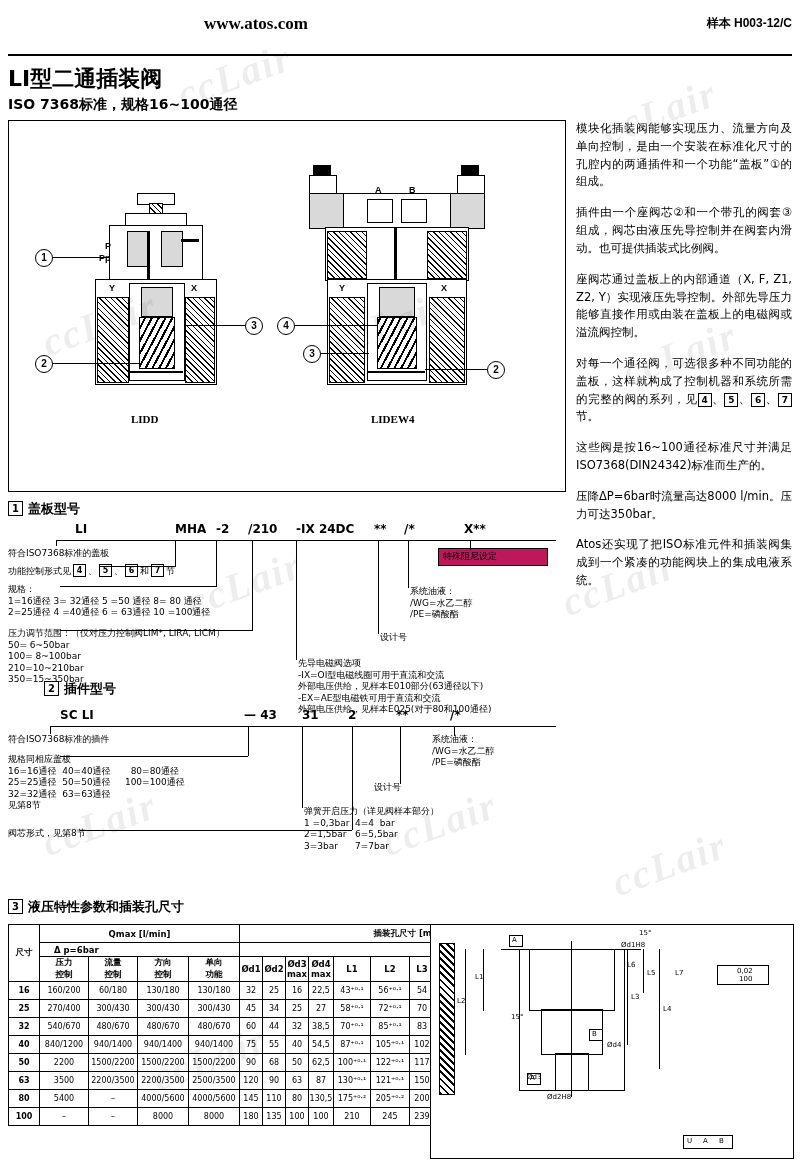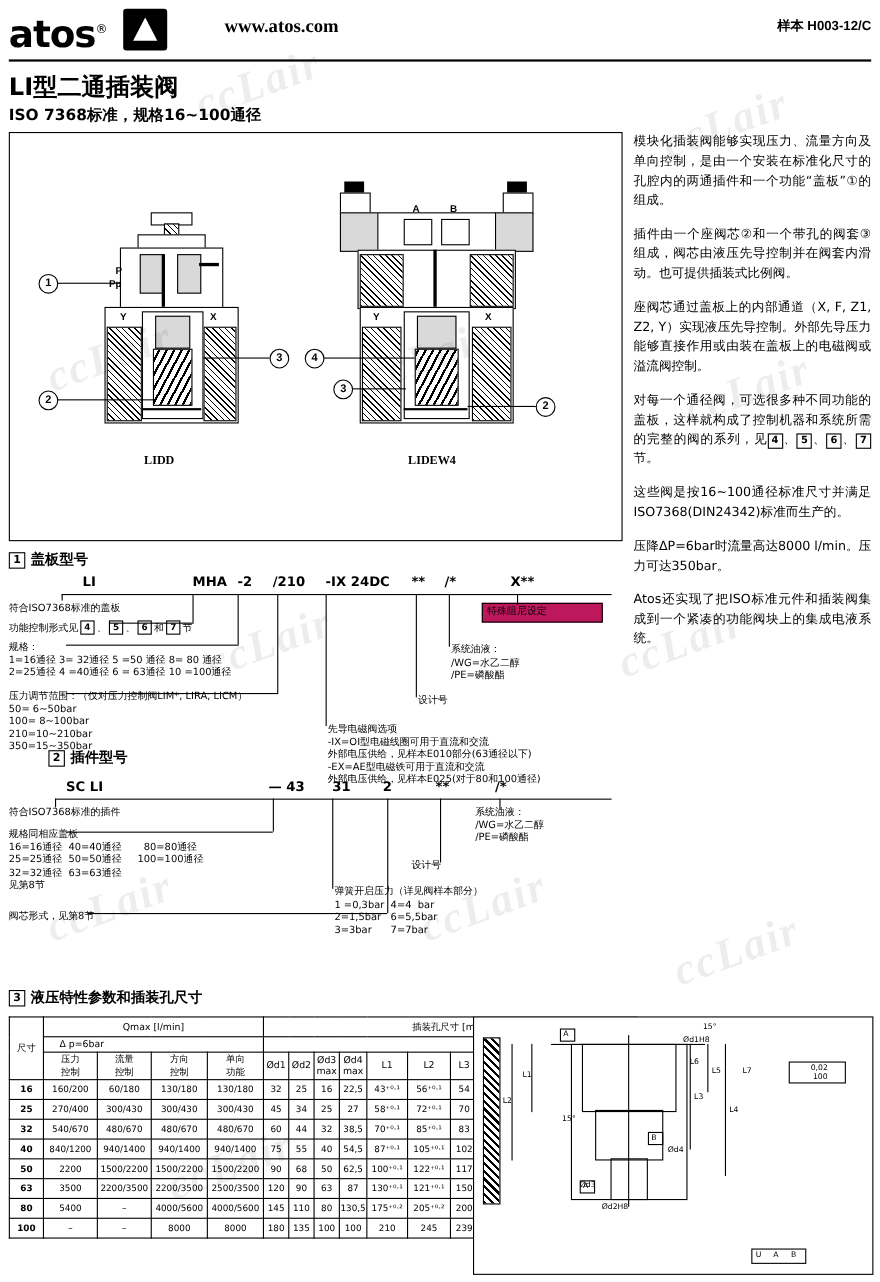--- a/index.html
+++ b/index.html
@@ -95,21 +95,21 @@
     font-family:"DejaVu Sans",sans-serif;text-align:justify;
   }
   .minibox{
     display:inline-block;border:1px solid #000;width:12px;height:12px;text-align:center;
     line-height:12px;font-size:9px;font-weight:bold;vertical-align:0px;
   }
 
   
   .tbl{position:absolute;left:8px;top:924px;border-collapse:collapse;font-family:"DejaVu Sans",sans-serif;}
   .tbl td,.tbl th{border:1px solid #000;font-size:8px;text-align:center;padding:0;height:17px;}
-  .tbl .hd{font-weight:normal;font-size:8.5px;}
+  .tbl .hd{font-weight:bold;font-size:8.5px;}
 
   
   .dwg{position:absolute;left:430px;top:924px;width:362px;height:233px;border:1px solid #000;background:#fff;}
   .dwg .t{position:absolute;font-size:7px;font-family:"DejaVu Sans",sans-serif;}
   .dwg .ln{position:absolute;background:#000;}
   .dwg .ol{position:absolute;border:1px solid #000;}
 </style>
 </head>
 <body>
 
@@ -121,24 +121,20 @@
   <div class="wm" style="left:330px;top:300px;">ccLair</div>
   <div class="wm" style="left:620px;top:330px;">ccLair</div>
   <div class="wm" style="left:185px;top:560px;">ccLair</div>
   <div class="wm" style="left:560px;top:560px;">ccLair</div>
   <div class="wm" style="left:40px;top:800px;">ccLair</div>
   <div class="wm" style="left:380px;top:800px;">ccLair</div>
   <div class="wm" style="left:610px;top:840px;">ccLair</div>
   <div class="wm" style="left:150px;top:1035px;">ccLair</div>
 
   <div class="hdr">
-    <div class="logo-box">
-      <div class="logo-text"><span>atos</span><span class="logo-reg">®</span></div>
-      <div class="logo-tri"></div>
-    </div>
     <div class="hdr-url">www.atos.com</div>
     <div class="hdr-code">样本 H003-12/C</div>
   </div>
   <div class="hdr-rule"></div>
 
   <div class="title-main">LI型二通插装阀</div>
   <div class="title-sub">ISO 7368标准，规格16~100通径</div>
 
   <div class="fig-box">
 

